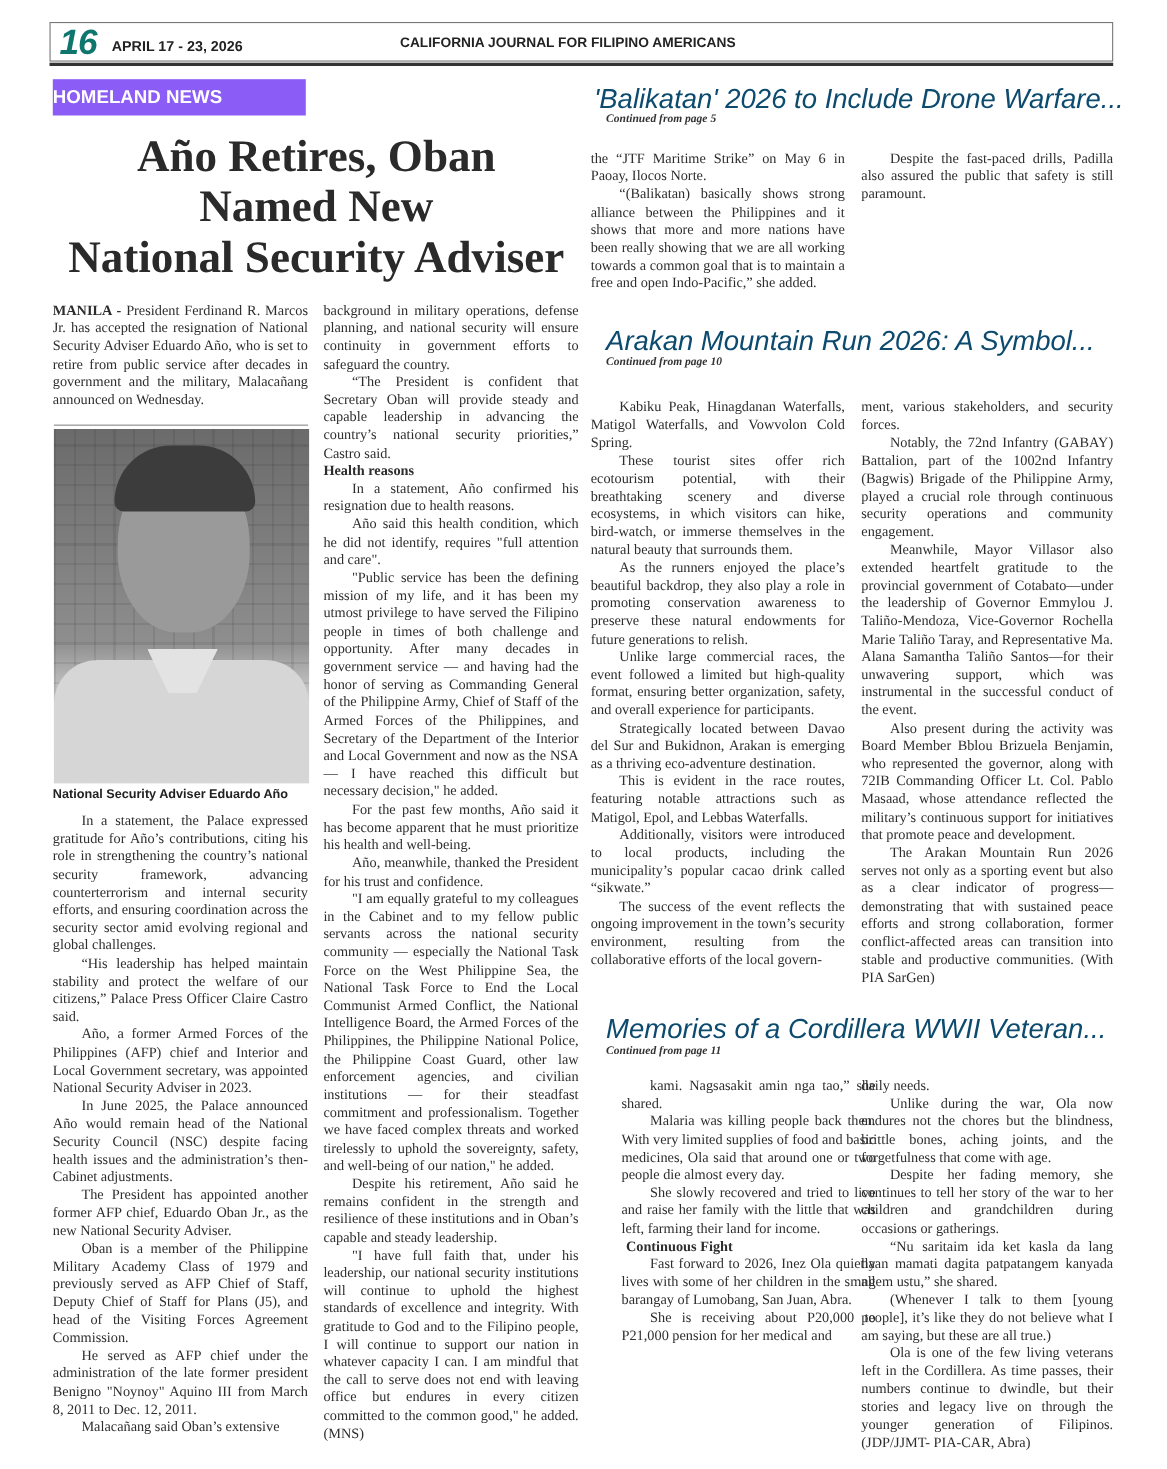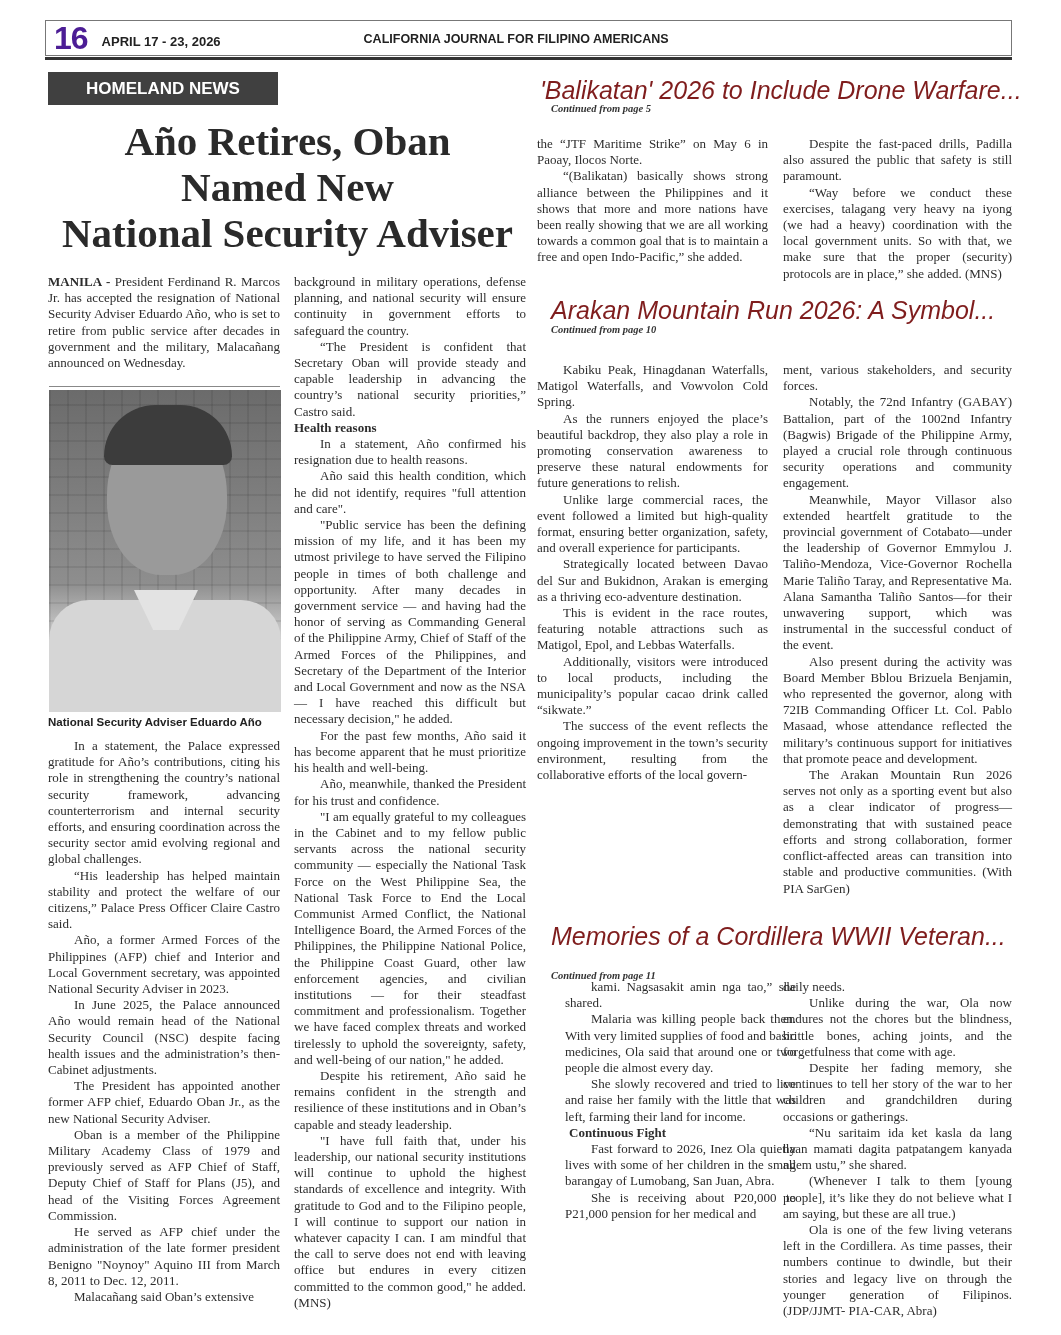--- a/index.html
+++ b/index.html
@@ -1,44 +1,44 @@
 <!DOCTYPE html>
 <html><head>
   <meta charset="utf-8">
   <style>
     * { box-sizing: border-box; margin: 0; padding: 0; }
     body { width: 1061px; height: 1335px; background: #fff; font-family: "Liberation Serif", serif; color: #2a2a2a; position: relative; overflow: hidden; }
 
     .masthead { position: absolute; left: 45px; top: 20px; width: 967px; height: 36px; border: 1.5px solid #777; display: flex; align-items: stretch; }
-    .masthead .pagenum { font-family: "Liberation Sans", sans-serif; font-weight: bold; font-size: 32px; line-height: 34px; padding-left: 8px; color: #4c1d95; letter-spacing: -1px; }
+    .masthead .pagenum { font-family: "Liberation Sans", sans-serif; font-weight: bold; font-size: 32px; line-height: 34px; padding-left: 8px; color: #0f766e; letter-spacing: -1px; font-style: italic; }
     .masthead .date { font-family: "Liberation Sans", sans-serif; font-weight: bold; font-size: 13px; line-height: 34px; padding-left: 14px; padding-top: 4px; color: #222; width: 250px; }
     .masthead .readonline { background: #222; color: #fff; font-family: "Liberation Sans", sans-serif; font-weight: bold; font-size: 16px; width: 316px; text-align: center; line-height: 30px; margin-left: 12px; }
     .masthead .pubname { font-family: "Liberation Sans", sans-serif; font-weight: bold; font-size: 12.5px; line-height: 36px; padding-left: 26px; color: #222; }
     .rule { position: absolute; left: 45px; top: 57px; width: 967px; height: 3px; background: #333; }
 
-    .section-tag { position: absolute; left: 48px; top: 72px; width: 230px; height: 33px; background: #404040; color: #fff; font-family: "Liberation Sans", sans-serif; font-weight: bold; font-size: 17px; line-height: 33px; text-align: center; }
+    .section-tag { position: absolute; left: 48px; top: 72px; width: 230px; height: 33px; background: #8b5cf6; color: #fff; font-family: "Liberation Sans", sans-serif; font-weight: bold; font-size: 17px; line-height: 33px; text-align: left; }
 
     .headline { position: absolute; left: 45px; top: 118px; width: 485px; text-align: center; font-weight: bold; font-size: 41px; line-height: 46px; color: #2a2a2a; }
 
     .col { position: absolute; font-size: 13px; line-height: 16.2px; text-align: justify; color: #2d2d2d; }
     .col p { text-indent: 26px; }
     .col p.noindent { text-indent: 0; }
     .col .subhead { font-weight: bold; text-indent: 0; }
     .col .dateline { font-weight: bold; }
 
     .photo { position: absolute; left: 49px; top: 390px; width: 232px; height: 322px; background: linear-gradient(180deg, #6b6b6b 0%, #7c7c7c 30%, #8e8e8e 60%, #c9c9c9 75%, #d8d8d8 100%); overflow: hidden; }
     .photo .bgpattern { position: absolute; inset: 0; background-image: repeating-linear-gradient(0deg, rgba(0,0,0,0.08) 0 2px, transparent 2px 18px), repeating-linear-gradient(90deg, rgba(0,0,0,0.08) 0 2px, transparent 2px 18px); }
     .photo .head { position: absolute; left: 58px; top: 25px; width: 120px; height: 160px; border-radius: 50% 50% 45% 45%; background: #9a9a9a; }
     .photo .hair { position: absolute; left: 55px; top: 15px; width: 128px; height: 60px; border-radius: 60px 60px 10px 10px; background: #3c3c3c; }
     .photo .shirt { position: absolute; left: 0; top: 210px; width: 232px; height: 120px; background: #d6d6d6; border-radius: 40px 40px 0 0; }
     .photo .collar { position: absolute; left: 85px; top: 200px; width: 64px; height: 40px; background: #e3e3e3; clip-path: polygon(0 0, 100% 0, 70% 100%, 30% 100%); }
     .caption { position: absolute; left: 48px; top: 716px; font-family: "Liberation Sans", sans-serif; font-weight: bold; font-size: 11.5px; color: #222; }
     .divider { position: absolute; left: 49px; width: 231px; height: 1px; background: #888; }
 
-    .kicker-title { position: absolute; font-family: "Liberation Sans", sans-serif; font-style: italic; font-size: 25px; color: #7f1d1d; white-space: nowrap; }
+    .kicker-title { position: absolute; font-family: "Liberation Sans", sans-serif; font-style: italic; font-size: 25px; color: #0c4a6e; white-space: nowrap; }
     .kicker-sub { position: absolute; font-weight: bold; font-style: italic; font-size: 10.5px; color: #333; }
   </style>
 </head>
 <body>
 
 <div class="masthead">
   <span class="pagenum">16</span>
   <span class="date">APRIL 17 - 23, 2026</span>
   <span class="pubname">CALIFORNIA JOURNAL FOR FILIPINO AMERICANS</span>
 </div>
@@ -92,44 +92,44 @@
 </div>
 
 <div class="kicker-title" style="left:540px; top:76px;">'Balikatan' 2026 to Include Drone Warfare...</div>
 <div class="kicker-sub" style="left:551px; top:103px;">Continued from page 5</div>
 <div class="col" style="left:537px; top:136px; width:231px;">
   <p class="noindent">the “JTF  Maritime Strike” on May 6 in Paoay, Ilocos Norte.</p>
   <p>“(Balikatan) basically shows strong alliance between the Philippines and it shows that more and more nations have been really showing that we are all working towards a common goal that is to maintain a free and open Indo-Pacific,” she added.</p>
 </div>
 <div class="col" style="left:783px; top:136px; width:229px;">
   <p>Despite the fast-paced drills, Padilla also assured the public that safety is still paramount.</p>
-  <p>“Way before we conduct these exercises, talagang very heavy  na iyong (we had a heavy) coordination with the local government units.  So with that, we make sure that the proper (security) protocols are in place,” she added. (MNS)</p>
 </div>
 
 <div class="kicker-title" style="left:551px; top:296px;">Arakan Mountain Run 2026: A Symbol...</div>
 <div class="kicker-sub" style="left:551px; top:324px;">Continued from page 10</div>
 <div class="col" style="left:537px; top:362px; width:231px;">
   <p>Kabiku Peak, Hinagdanan Waterfalls, Matigol Waterfalls, and Vowvolon Cold Spring.</p>
+  <p>These tourist sites offer rich ecotourism potential, with their breathtaking scenery and diverse ecosystems, in which visitors can hike, bird-watch, or immerse themselves in the natural beauty that surrounds them.</p>
   <p>As the runners enjoyed the place’s beautiful backdrop, they also play a role in promoting conservation awareness to preserve these natural endowments for future generations to relish.</p>
   <p>Unlike large commercial races, the event followed a limited but high-quality format, ensuring better organization, safety, and overall experience for participants.</p>
   <p>Strategically located between Davao del Sur and Bukidnon, Arakan is emerging as a thriving eco-adventure destination.</p>
   <p>This is evident in the race routes, featuring notable attractions such as Matigol, Epol, and Lebbas Waterfalls.</p>
   <p>Additionally, visitors were introduced to local products, including the municipality’s popular cacao drink called “sikwate.”</p>
   <p>The success of the event reflects the ongoing improvement in the town’s security environment, resulting from the collaborative efforts of the local govern-</p>
 </div>
 <div class="col" style="left:783px; top:362px; width:229px;">
   <p class="noindent">ment, various stakeholders, and security forces.</p>
   <p>Notably, the 72nd Infantry (GABAY) Battalion, part of the 1002nd Infantry (Bagwis) Brigade of the Philippine Army, played a crucial role through continuous security operations and community engagement.</p>
   <p>Meanwhile, Mayor Villasor also extended heartfelt gratitude to the provincial government of Cotabato—under the leadership of Governor Emmylou J. Taliño-Mendoza, Vice-Governor Rochella Marie Taliño Taray, and Representative Ma. Alana Samantha Taliño Santos—for their unwavering support, which was instrumental in the successful conduct of the event.</p>
   <p>Also present during the activity was Board Member Bblou Brizuela Benjamin, who represented the governor, along with 72IB Commanding Officer Lt. Col. Pablo Masaad, whose attendance reflected the military’s continuous support for initiatives that promote peace and development.</p>
   <p>The Arakan Mountain Run 2026 serves not only as a sporting event but also as a clear indicator of progress—demonstrating that with sustained peace efforts and strong collaboration, former conflict-affected areas can transition into stable and productive communities. (With PIA SarGen)</p>
 </div>
 
 <div class="kicker-title" style="left:551px; top:922px;">Memories of a Cordillera WWII Veteran...</div>
-<div class="kicker-sub" style="left:551px; top:950px;margin-top:20px;">Continued from page 11</div>
+<div class="kicker-sub" style="left:551px; top:950px;">Continued from page 11</div>
 <div class="col" style="left:565px; top:979px; width:231px;">
   <p>kami. Nagsasakit amin nga tao,” she shared.</p>
   <p>Malaria was killing people back then. With very limited supplies of food and basic medicines, Ola said that around one or two people die almost every day.</p>
   <p>She slowly recovered and tried to live and raise her family with the little that was left, farming their land for income.</p>
   <p class="subhead" style="padding-left:4px;">Continuous Fight</p>
   <p>Fast forward to 2026, Inez Ola quietly lives with some of her children in the small barangay of Lumobang, San Juan, Abra.</p>
   <p>She is receiving about P20,000 to P21,000 pension for her medical and</p>
 </div>
 <div class="col" style="left:783px; top:979px; width:229px;">
   <p class="noindent">daily needs.</p>

